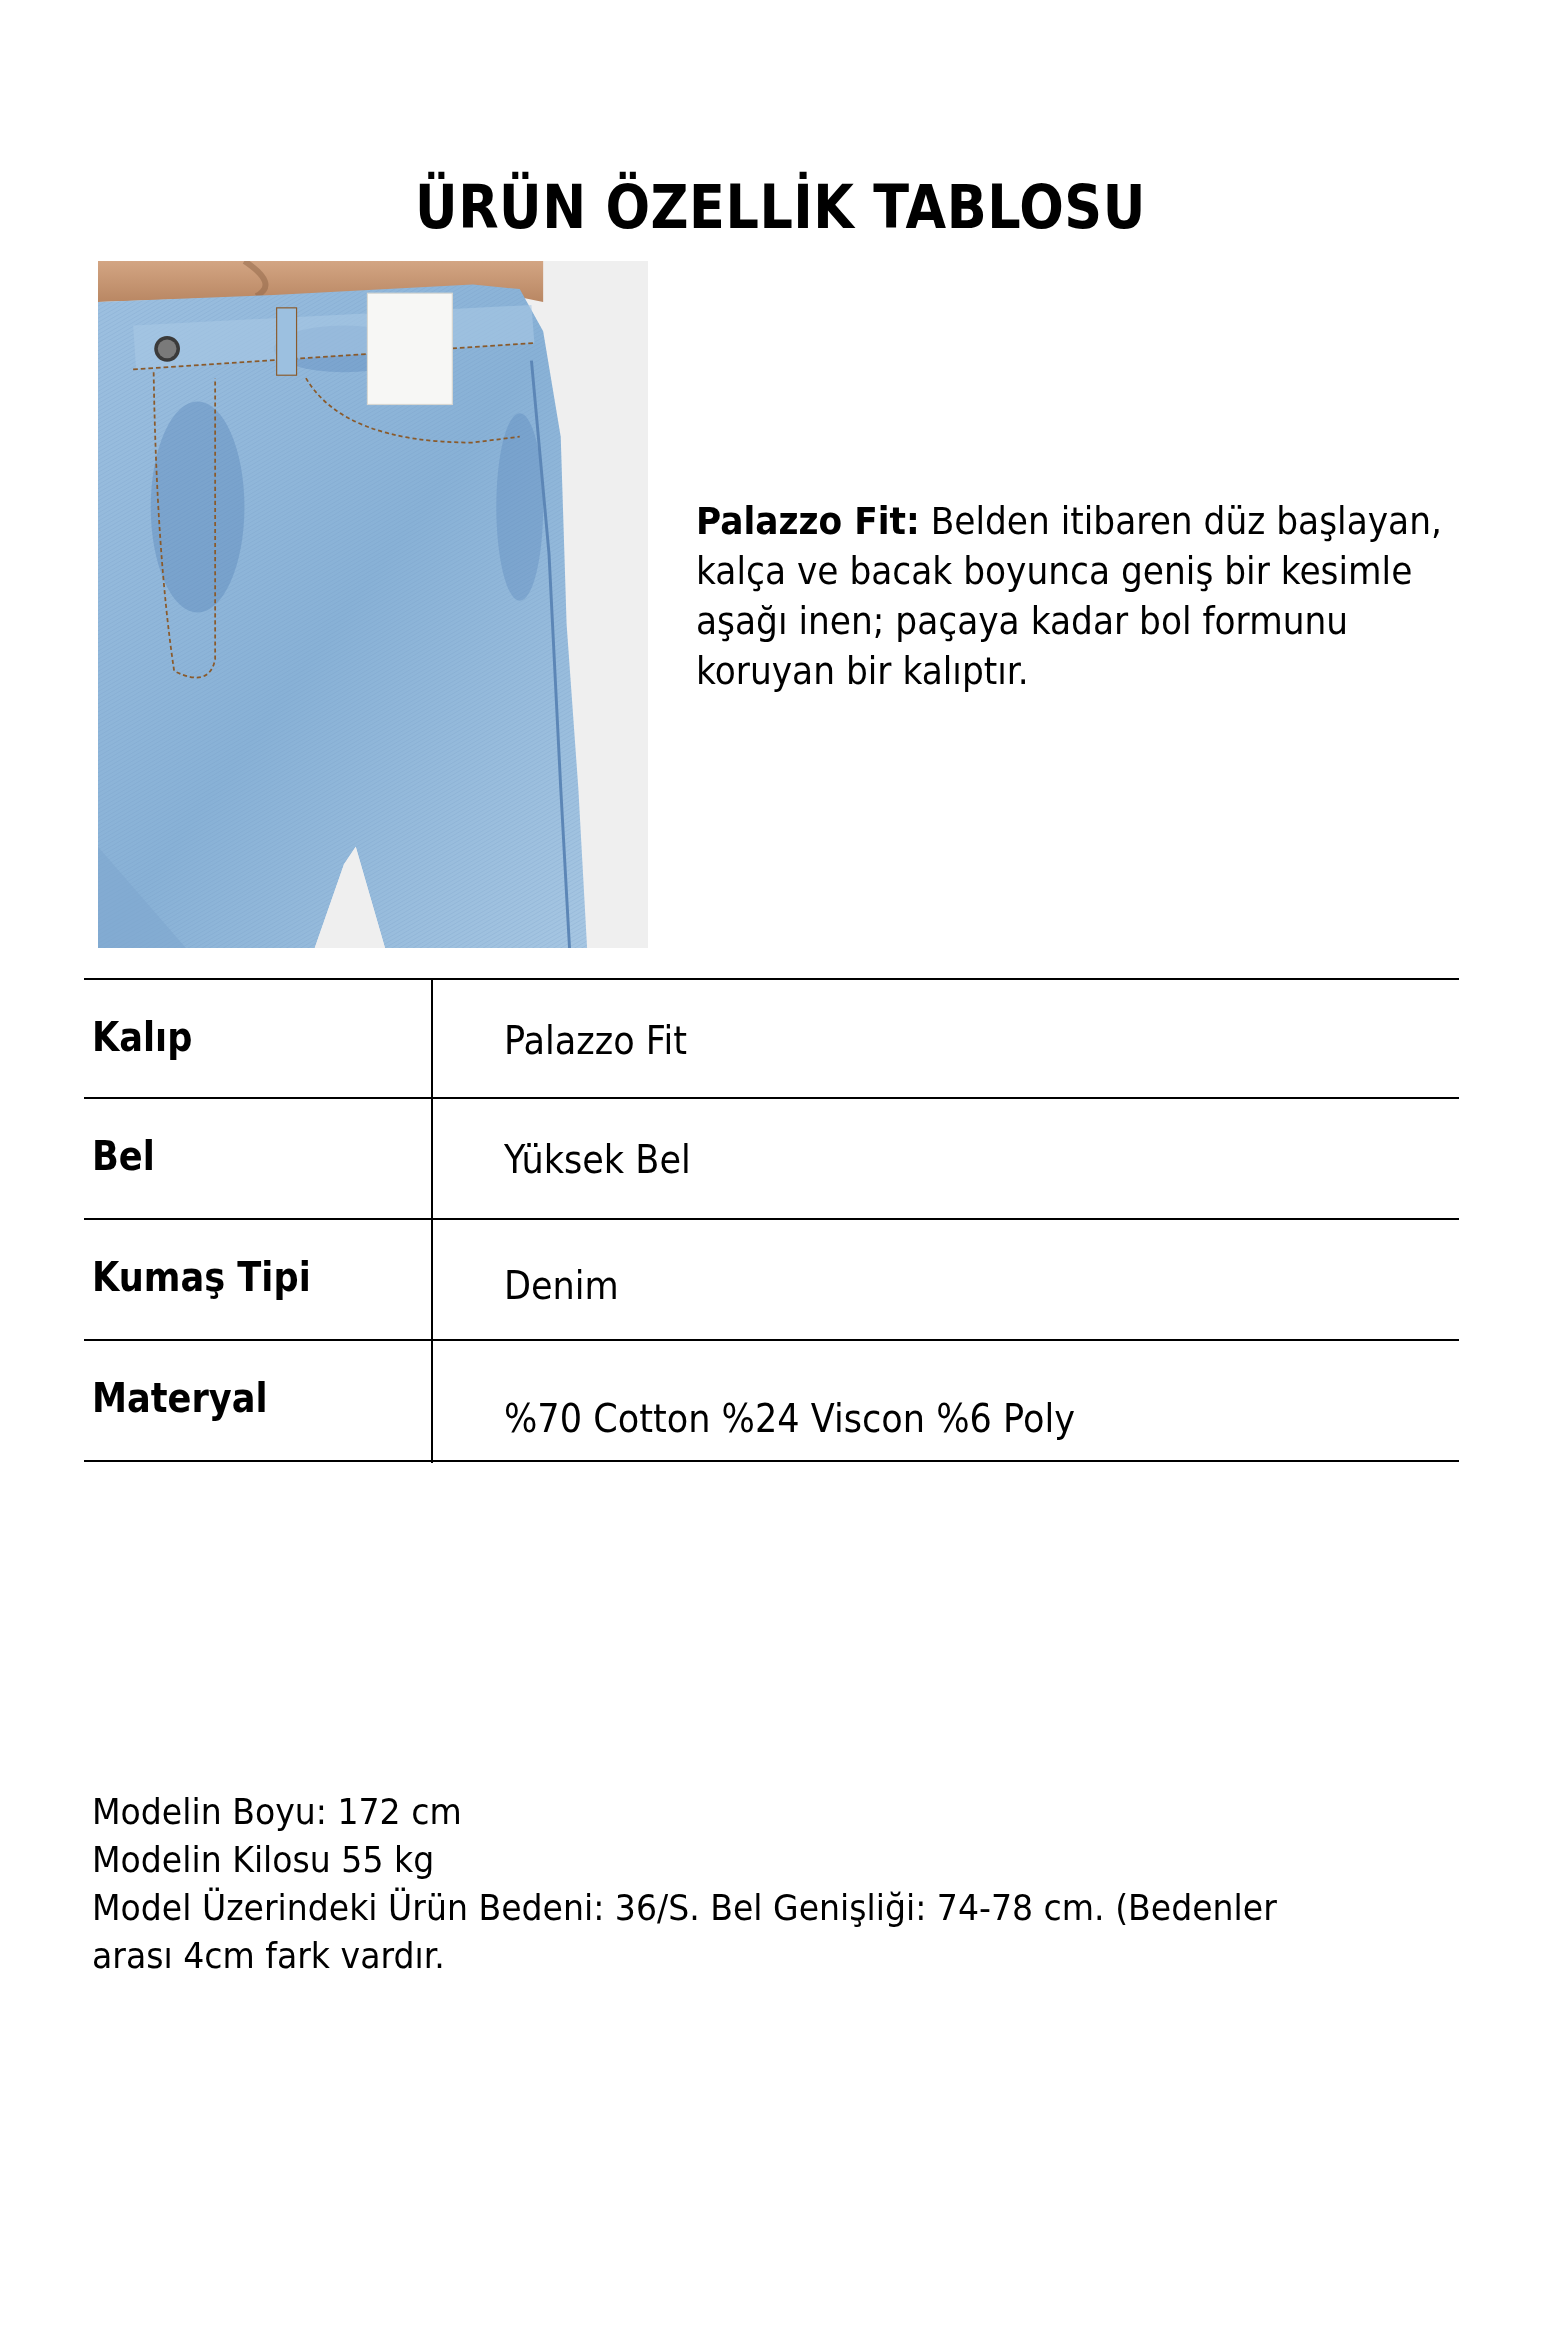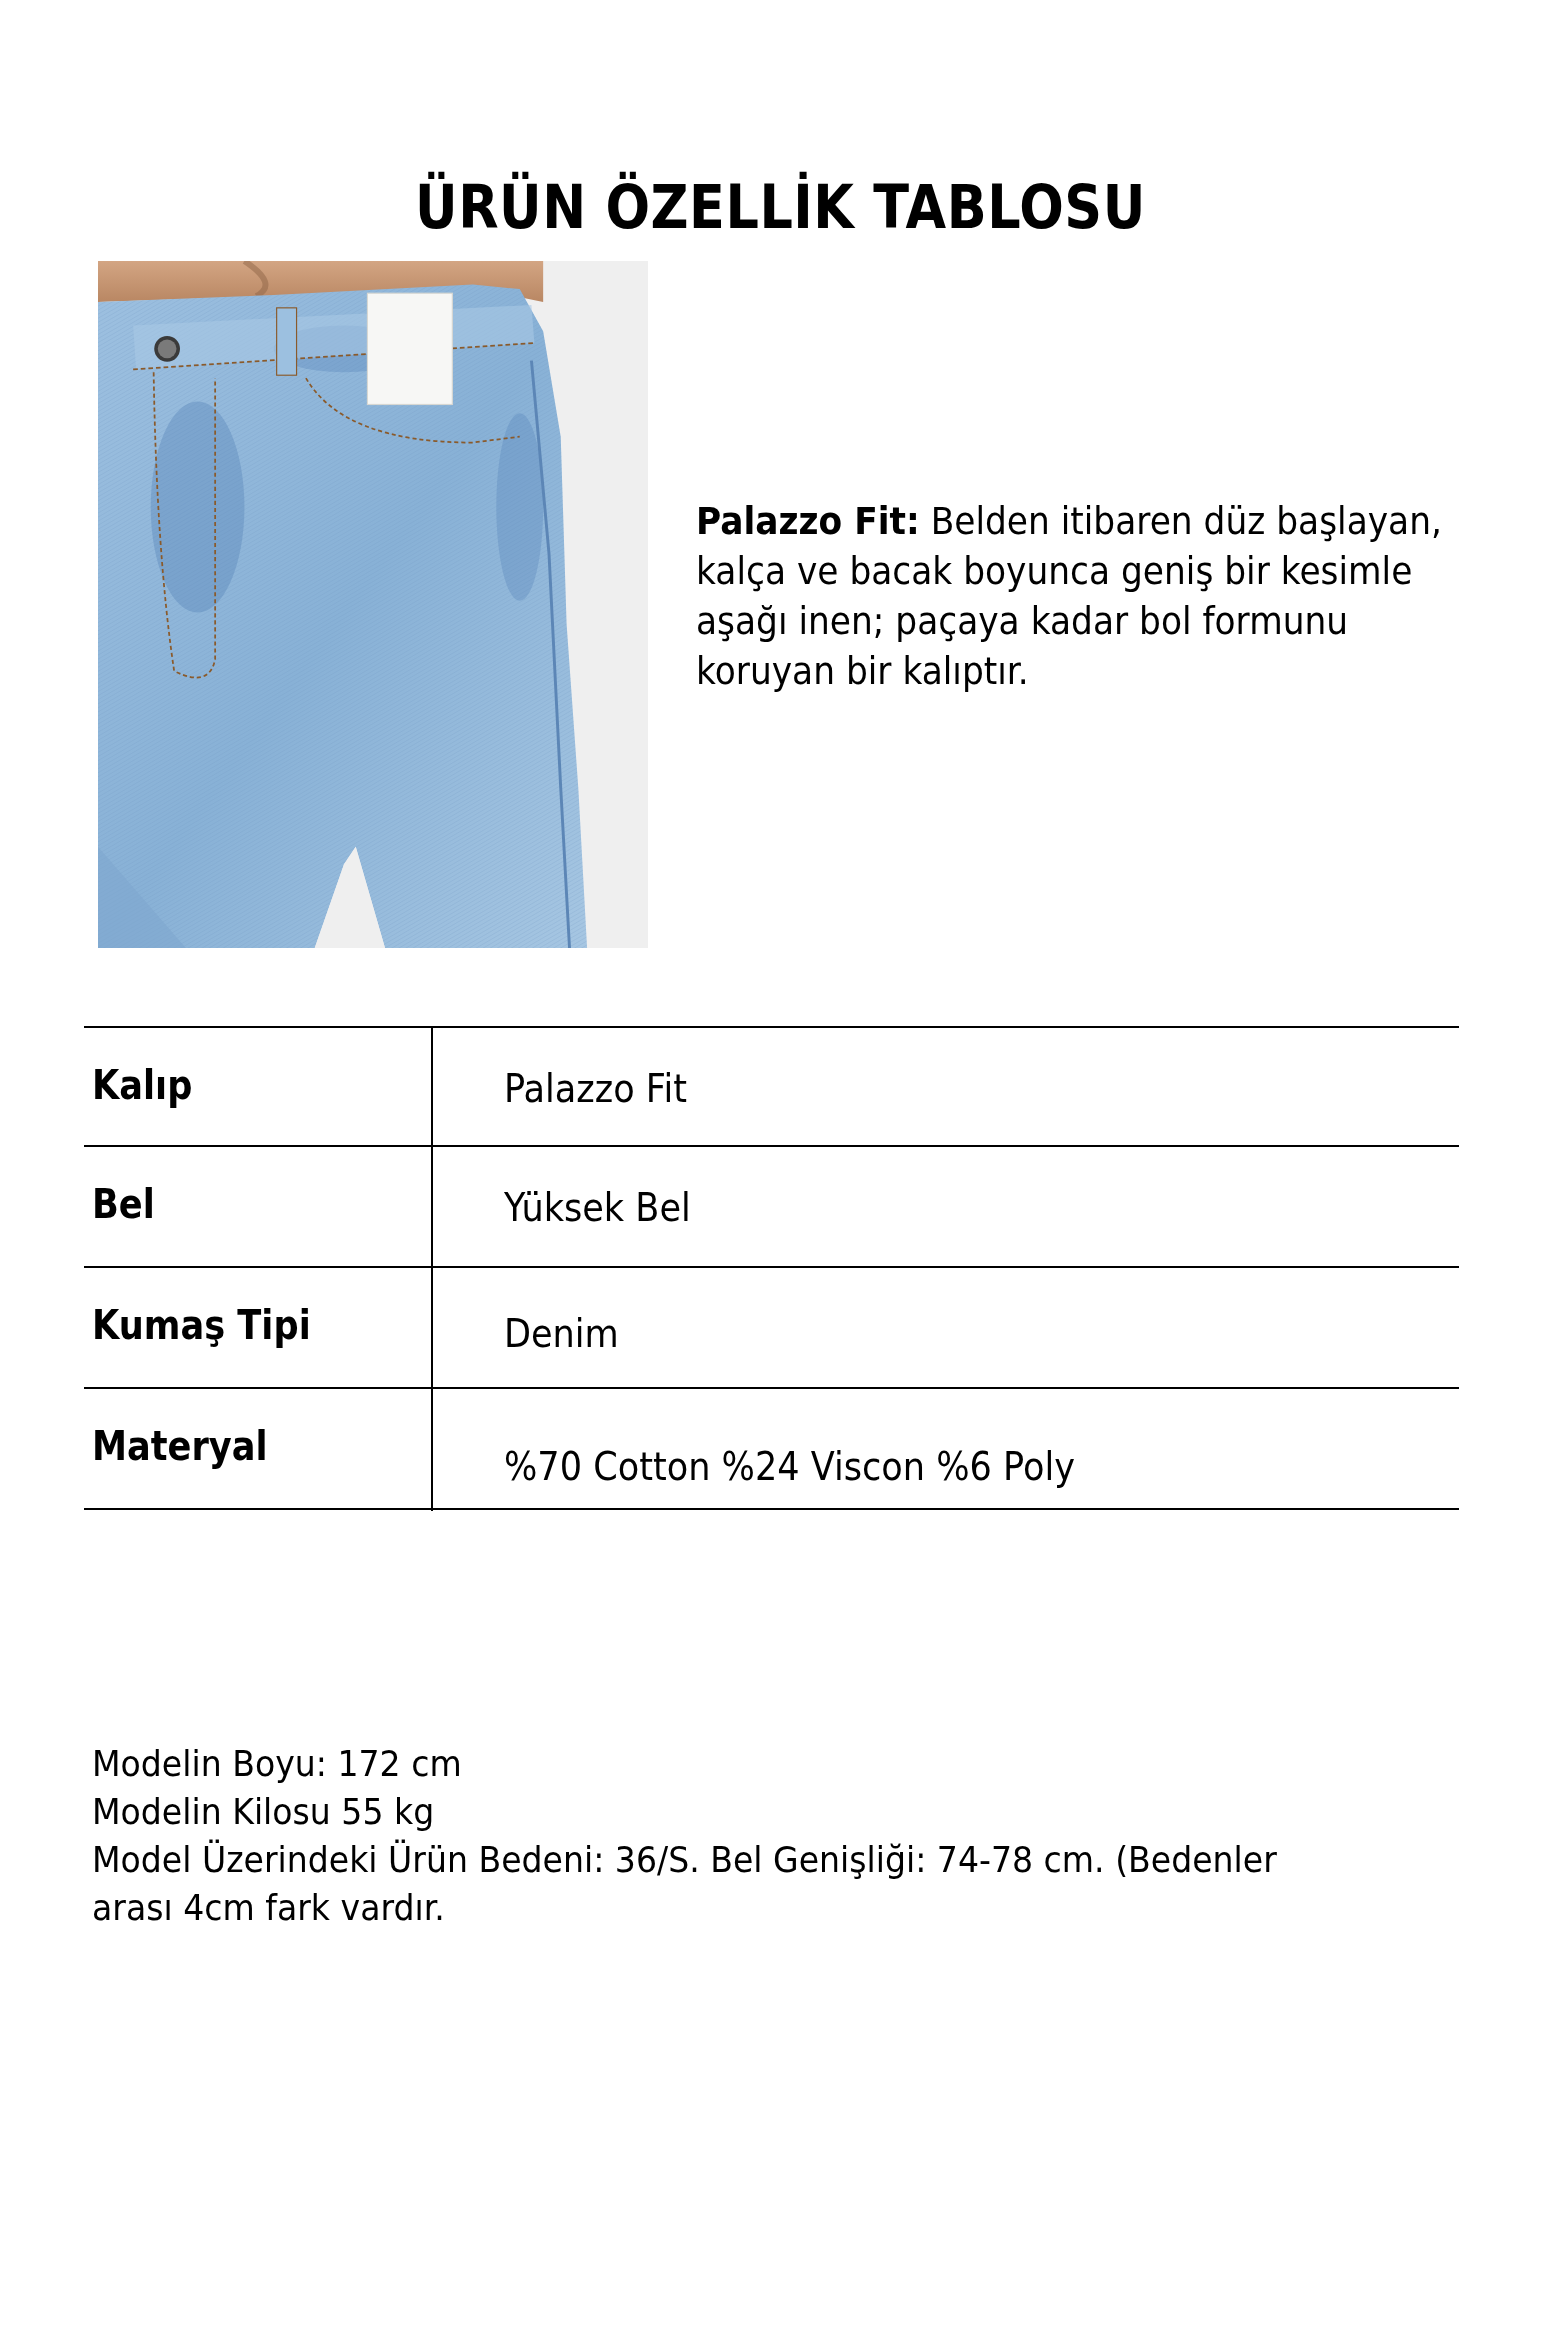--- a/index.html
+++ b/index.html
@@ -20,21 +20,21 @@
   .product-photo svg { display: block; width: 100%; height: 100%; }
 
   .description {
     position: absolute; left: 696px; top: 497px; width: 831px;
     font-family: "DejaVu Sans", sans-serif; font-size: 37px; line-height: 50px;
     transform: scaleX(0.93); transform-origin: 0 0;
   }
   .description .lead { font-weight: bold; }
 
   .spec-table {
-    position: absolute; left: 84px; top: 978px; width: 1375px; margin-top: 48px;
+    position: absolute; left: 84px; top: 978px; width: 1375px;
   }
   .spec-row {
     position: relative; height: 121px; border-bottom: 2.9px solid #000;
   }
   .spec-row:first-child { border-top: 2.9px solid #000; }
   .spec-row .divider {
     position: absolute; left: 347px; top: 0; bottom: -2.9px; width: 2.3px; background: #000;
   }
   .spec-label {
     position: absolute; left: 8.2px; top: 34px;
@@ -49,21 +49,21 @@
   }
   .spec-value.with-note { top: 23.4px; left: 418px; }
   .spec-note {
     position: absolute; left: 418px; top: 69px;
     font-family: "DejaVu Sans", sans-serif; font-size: 22px; line-height: 27px;
     white-space: nowrap; transform: scaleX(0.86); transform-origin: 0 0;
   }
   .spec-value.low { top: 54px; }
 
   .model-info {
-    position: absolute; left: 92px; top: 1740px; width: 1393px;
+    position: absolute; left: 92px; top: 1788px; width: 1393px;
     font-family: "DejaVu Sans", sans-serif; font-size: 36px; line-height: 48px;
   }
   .model-info .line { display: block; white-space: nowrap; transform: scaleX(0.92); transform-origin: 0 0; }
 </style>
 </head>
 <body>
 
 <div class="title">ÜRÜN ÖZELLİK TABLOSU</div>
 
 <div class="product-photo">

